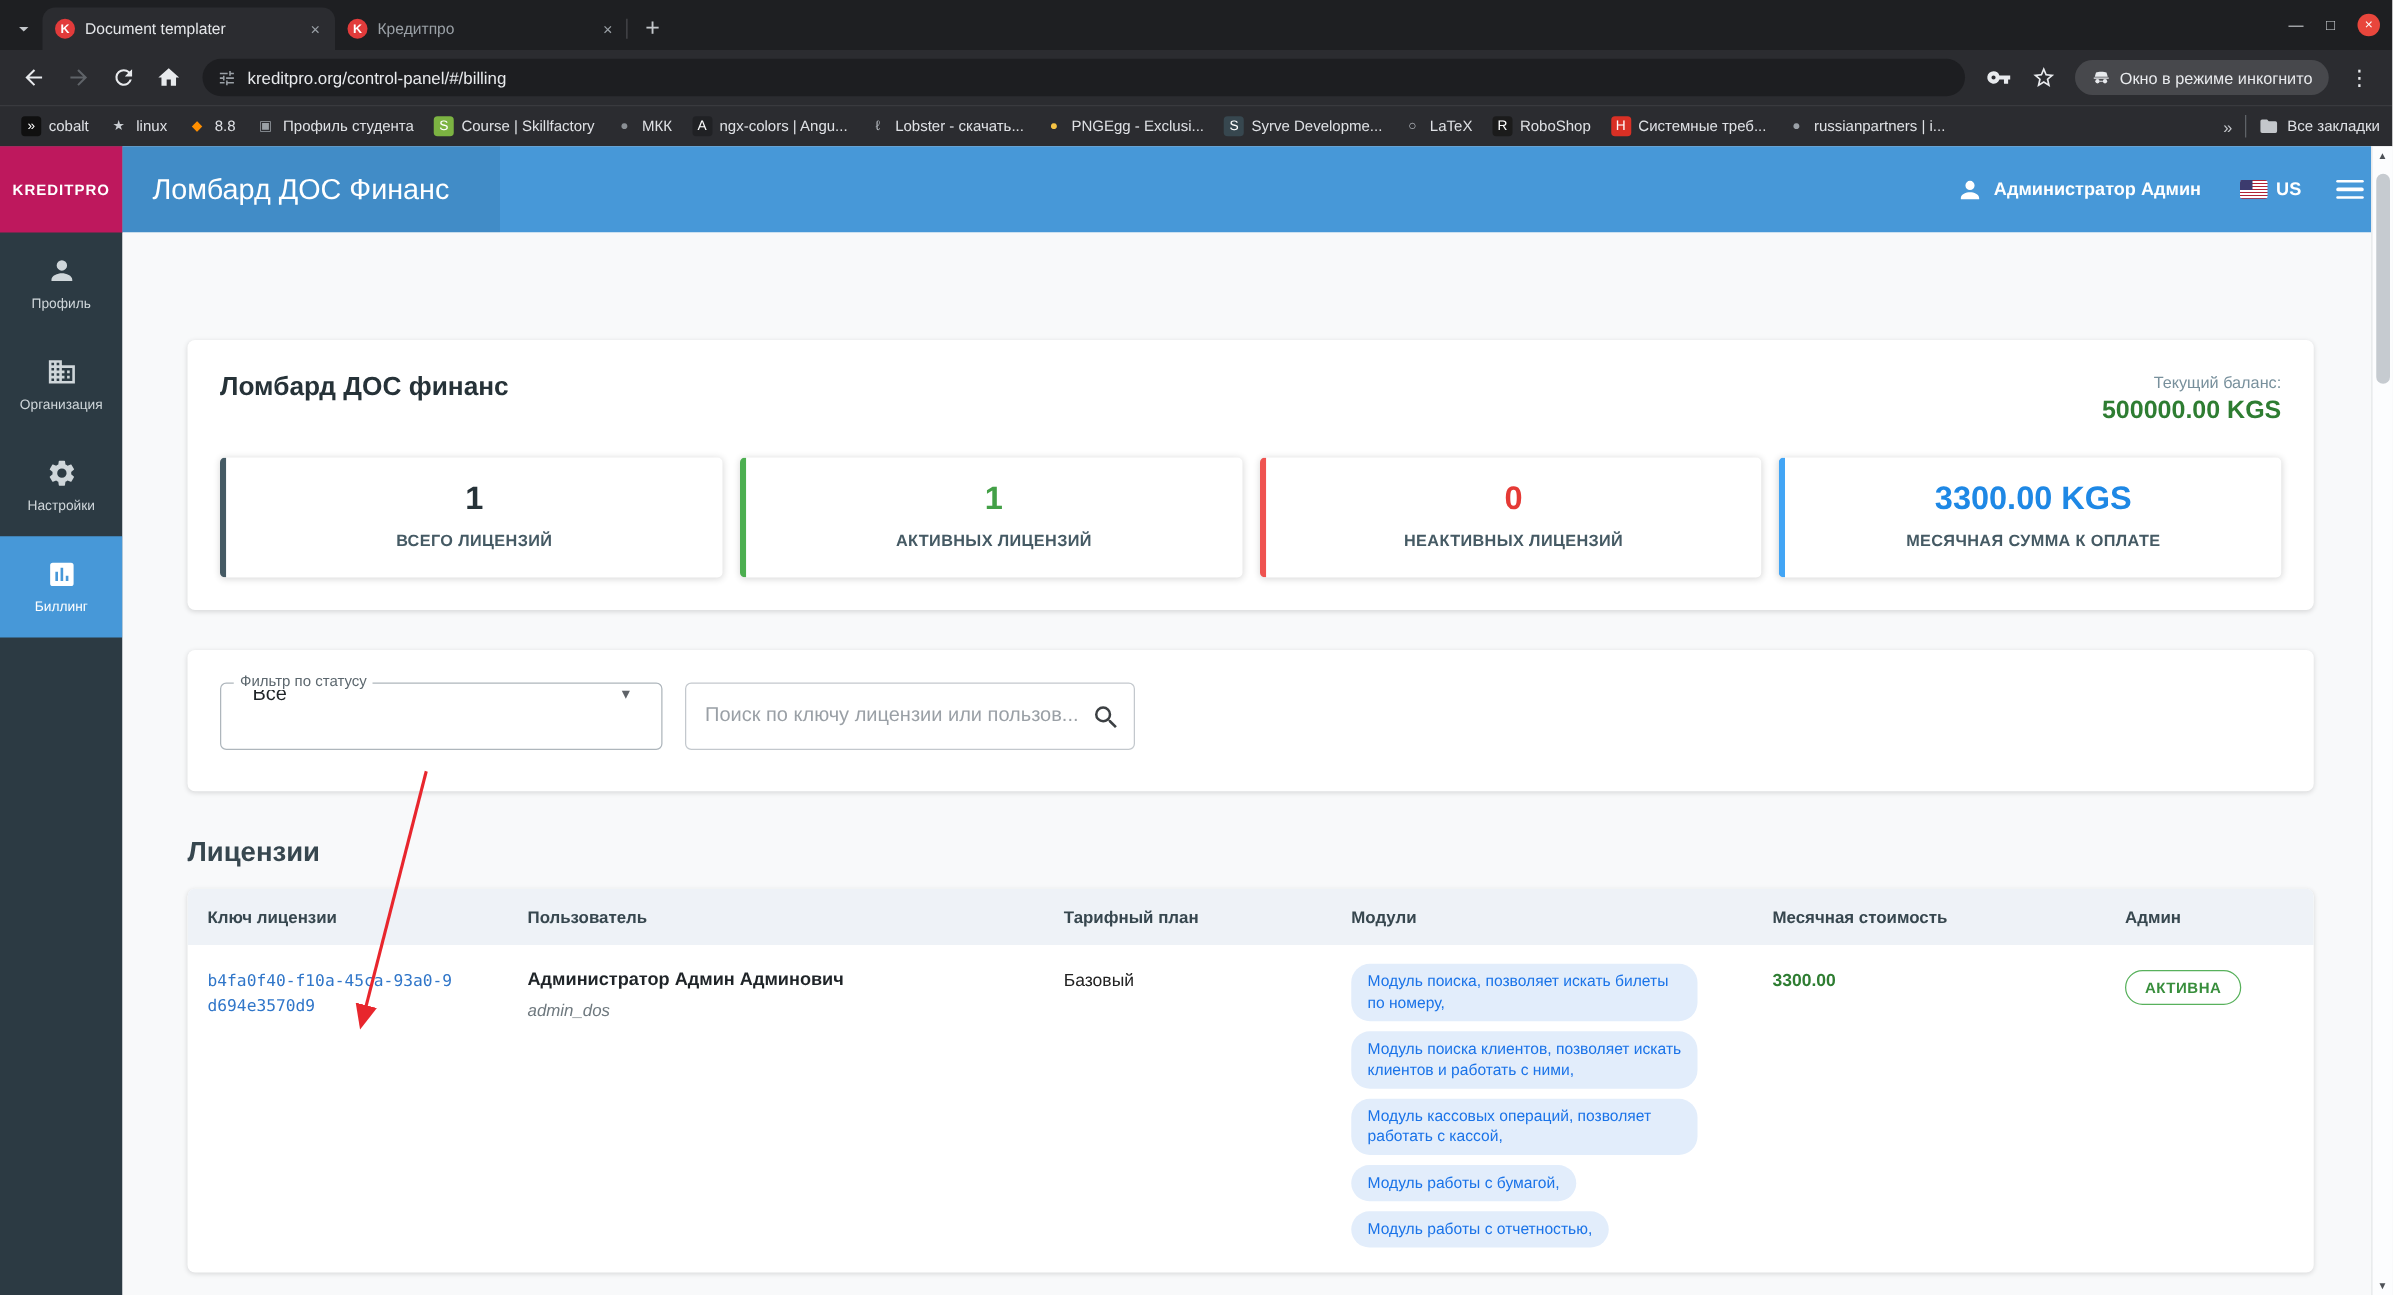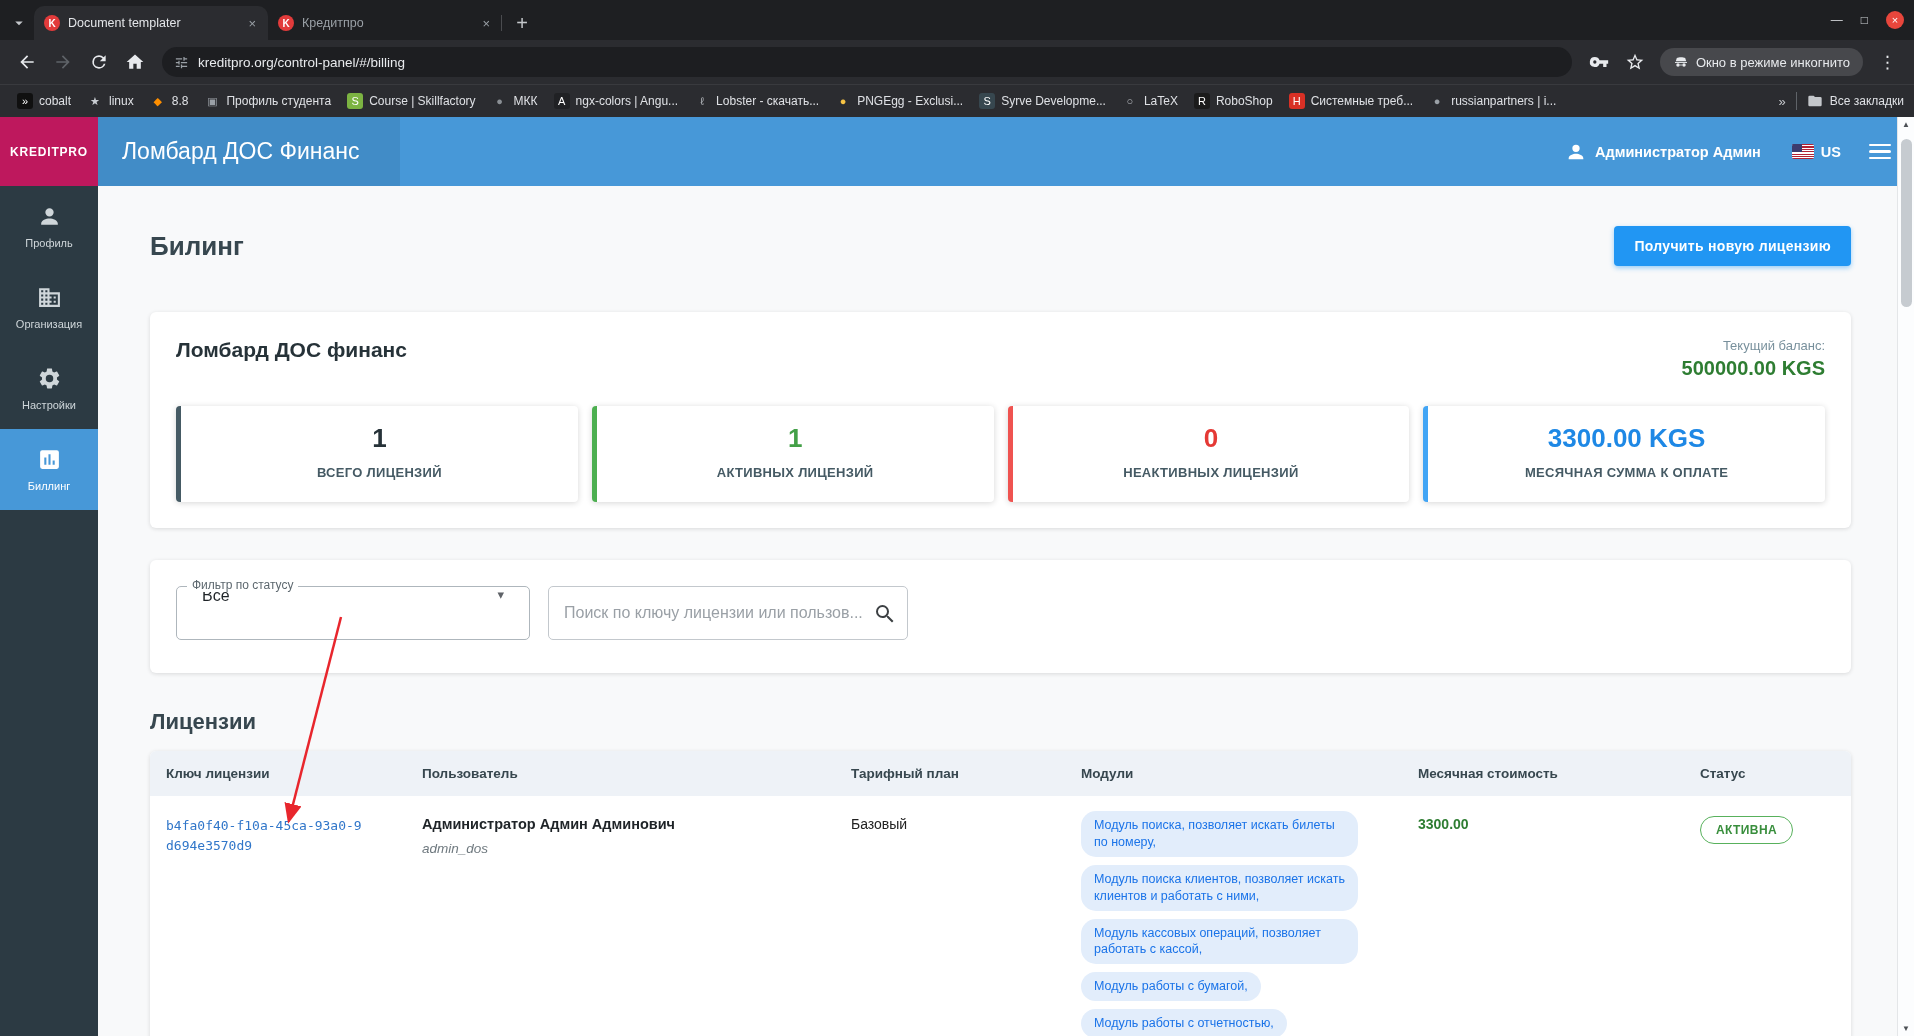--- a/index.html
+++ b/index.html
@@ -319,24 +319,20 @@
         <div class="burger">
             <span></span>
             <span></span>
             <span></span>
           </div>
       </div>
     </header>
 
     <div class="content">
 
-      <div class="page-head">
-        <div class="page-title">Билинг</div>
-        <button class="primary-btn" style="background: rgb(33, 150, 243);">Получить новую лицензию</button>
-      </div>
 
       <section class="card balance-card">
         <div class="balance-head">
           <div class="company-name">Ломбард ДОС финанс</div>
           <div class="balance-right">
             <div class="balance-label">Текущий баланс:</div>
             <div class="balance-value" style="color: rgb(46, 125, 50);">500000.00 KGS</div>
           </div>
         </div>
         <div class="stats">
@@ -375,21 +371,21 @@
 
       <div class="section-title">Лицензии</div>
 
       <section class="card table-card">
         <div class="trow thead">
           <div class="th">Ключ лицензии</div>
           <div class="th">Пользователь</div>
           <div class="th">Тарифный план</div>
           <div class="th">Модули</div>
           <div class="th">Месячная стоимость</div>
-          <div class="th">Статус</div>
+          <div class="th">Админ</div>
           <div class="th">Действия</div>
         </div>
         <div class="trow">
           <div class="td">
             <div class="key-text" style="color: rgb(48, 118, 201);">b4fa0f40-f10a-45ca-93a0-9d694e3570d9</div>
           </div>
           <div class="td">
             <div class="user-name">Администратор Админ Админович</div>
             <div class="user-login">admin_dos</div>
           </div>

